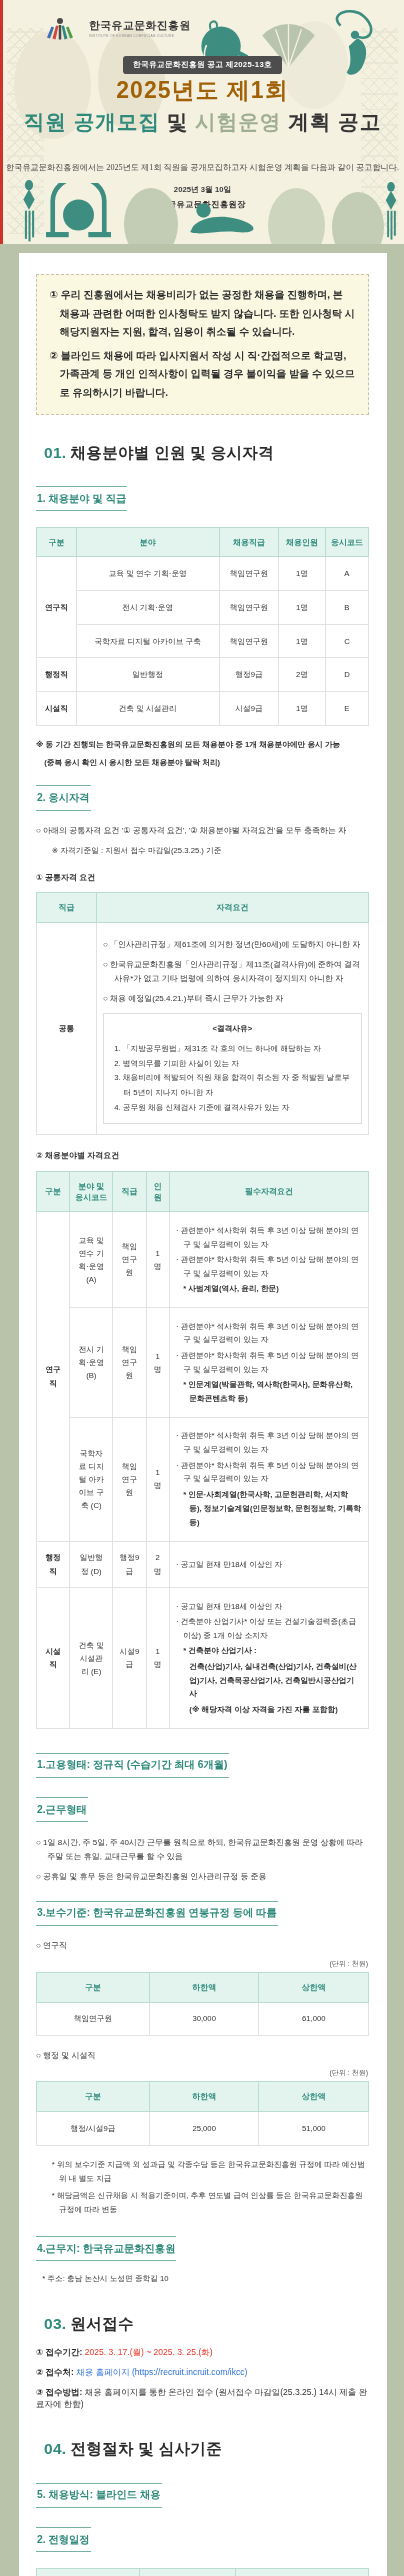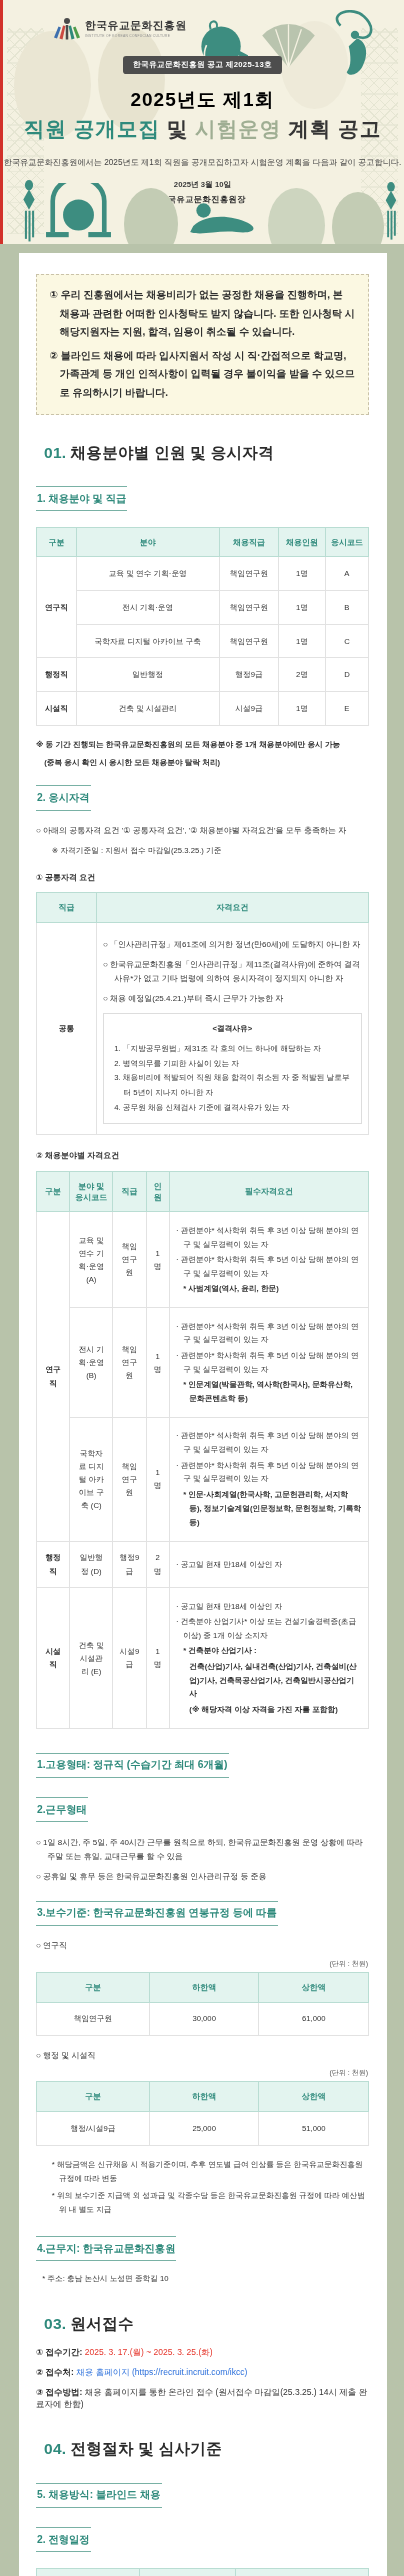--- a/index.html
+++ b/index.html
@@ -15,30 +15,30 @@
   
   .hero{position:relative;background:var(--cream);height:244px;overflow:hidden;}
   .red-strip{position:absolute;left:0;top:0;width:2.6px;height:100%;background:#d2312a;}
   .lattice{position:absolute;top:28px;width:37px;height:206px;opacity:.55;
     background:
       repeating-linear-gradient(45deg,#d9dcc6 0 1px,transparent 1px 7.7px),
       repeating-linear-gradient(-45deg,#d9dcc6 0 1px,transparent 1px 7.7px),
       repeating-linear-gradient(0deg,#e3e4d2 0 1px,transparent 1px 15.5px);}
   .lattice.left{left:7.2px;} .lattice.right{right:7.2px;}
   .blob{position:absolute;border-radius:50%;}
-  .hero-logo{position:absolute;left:52px;top:16.5px;display:flex;align-items:center;gap:3px;}
+  .hero-logo{position:absolute;left:45px;top:16.5px;display:flex;align-items:center;gap:14px;}
   .logo-text .ko{font-size:10.8px;font-weight:800;color:#3a3a3a;letter-spacing:0.5px;}
   .logo-text .en{font-size:3.3px;color:#8f8f8f;letter-spacing:0.3px;margin-top:1.5px;}
   .hero-center{position:relative;text-align:center;padding-top:56px;}
   .notice-badge{display:inline-block;background:#4d4d4d;color:#fff;font-size:7.7px;font-weight:700;
     padding:4.1px 10.3px;border-radius:3.1px;letter-spacing:0.3px;}
-  .t1{font-size:19px;font-weight:900;color:#000000;margin-top:13px;letter-spacing:1px;}
+  .t1{font-size:23px;font-weight:900;color:#a16207;margin-top:1px;letter-spacing:1px;}
   .t2{font-size:20.6px;font-weight:900;color:#353535;margin-top:2.1px;letter-spacing:1px;}
   .t2 .c-teal{color:var(--teal);} .t2 .c-sage{color:#9fae93;}
-  .hero-sub{font-size:8.2px;color:#444;margin-top:14px;}
+  .hero-sub{font-size:8.2px;color:#444;margin-top:26px;font-family:Liberation Serif, serif;}
   .hero-date{font-size:7.7px;color:#3a3a3a;margin-top:11.3px;font-weight:600;}
   .hero-signer{font-size:8.2px;color:#2f2f2f;margin-top:4.1px;font-weight:800;letter-spacing:0.5px;}
   .art{position:absolute;}
 
   
   .main{background:var(--sage);padding:9.3px 18.5px 10.3px;}
   .card{background:#fff;padding:20.6px 17.5px 31px;}
 
   .notice-box{background:#fbf8e2;border:0.5px dashed #c9c2a8;padding:11.3px 12.4px;margin-bottom:7.2px;}
   .notice-box p{font-size:10px;font-weight:700;color:#2f2f2f;line-height:1.85;
@@ -380,22 +380,22 @@
         </tr>
           </thead>
         <tbody>
             <tr>
           <td>행정/시설9급</td>
           <td>25,000</td>
           <td>51,000</td>
         </tr>
           </tbody>
       </table>
+      <p class="b1">* 위의 보수기준 지급액 외 성과급 및 각종수당 등은 한국유교문화진흥원 규정에 따라 예산범위 내 별도 지급</p>
       <p class="b1">* 해당금액은 신규채용 시 적용기준이며, 추후 연도별 급여 인상률 등은 한국유교문화진흥원 규정에 따라 변동</p>
-      <p class="b1">* 위의 보수기준 지급액 외 성과급 및 각종수당 등은 한국유교문화진흥원 규정에 따라 예산범위 내 별도 지급</p>
       <div style="margin-top:8.2px;"><span class="subhead">4.근무지: 한국유교문화진흥원</span></div>
       <p class="b1" style="padding-left:13.4px;">* 주소: 충남 논산시 노성면 종학길 10</p>
 
       <h2 class="sec"><span class="num">03.</span><span>원서접수</span></h2>
       <p class="s3line"><span>① 접수기간: </span><span class="red v">2025. 3. 17.(월) ~ 2025. 3. 25.(화)</span></p>
       <p class="s3line"><span>② 접수처: </span><span class="blue v">채용 홈페이지 (https://recruit.incruit.com/ikcc)</span></p>
       <p class="s3line"><span>③ 접수방법: </span><span class="plain">채용 홈페이지를 통한 온라인 접수 (원서접수 마감일(25.3.25.) 14시 제출 완료자에 한함)</span></p>
 
       <h2 class="sec"><span class="num">04.</span><span>전형절차 및 심사기준</span></h2>
       <div><span class="subhead">5. 채용방식: 블라인드 채용</span></div>

